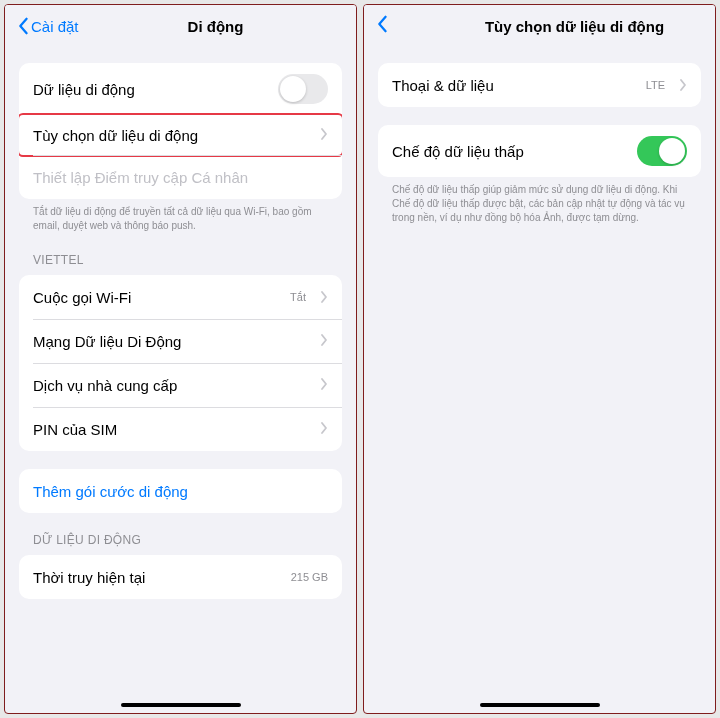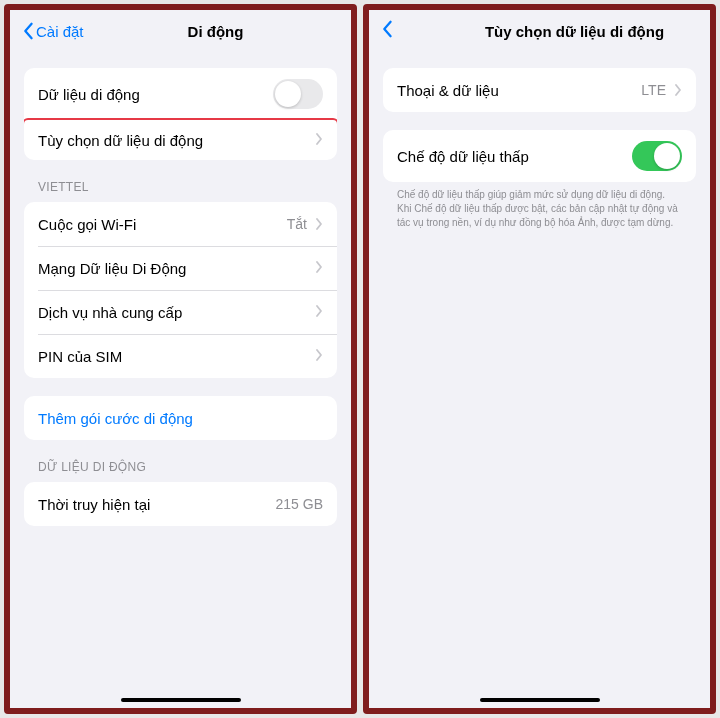--- a/index.html
+++ b/index.html
@@ -8,21 +8,21 @@
       background: #e8e8e8;
       display: flex;
       gap: 6px;
       width: 720px;
       height: 718px;
       padding: 4px;
     }
     .phone {
       flex: 1;
       background: #f2f2f7;
-      border: 6px solid #7f1d1d;
+      border: 1px solid #7f1d1d;
       border-radius: 4px;
       display: flex;
       flex-direction: column;
       overflow: hidden;
       position: relative;
     }
     .header {
       display: flex;
       align-items: center;
       padding: 10px 12px 8px;
@@ -84,25 +84,25 @@
       background: #dcdce0;
     }
     .row-label {
       font-size: 15px;
       color: #000;
     }
     .row-label.disabled {
       color: #c0c0c6;
     }
     .row-value {
-      font-size: 14px;
+      font-size: 11px;
       color: #8e8e93;
       display: flex;
       align-items: center;
-      gap: 8px;
+      gap: 14px;
     }
     .chevron {
       color: #c7c7cc;
       font-size: 14px;
     }
     .highlight {
       border: 2px solid #e63946;
       border-radius: 6px;
       margin: -2px;
       padding: 11px 14px;
@@ -179,22 +179,26 @@
         <div class="toggle off">
             <div class="toggle-knob"></div>
           </div>
       </div>
       <div class="row highlight">
         <span class="row-label">Tùy chọn dữ liệu di động</span>
         <span class="chevron"><svg class="chev-right" viewBox="0 0 8 12">
               <path d="M2 1 L6 6 L2 11" stroke="#c7c7cc" stroke-width="1.8" fill="none" stroke-linecap="round" stroke-linejoin="round"></path>
             </svg></span>
       </div>
-    </div>
-
+      <div class="row">
+        <span class="row-label disabled">Thiết lập Điểm truy cập Cá nhân</span>
+      </div>
+    </div>
+
+    <div class="footer-text">Tắt dữ liệu di động để truyền tất cả dữ liệu qua Wi-Fi, bao gồm email, duyệt web và thông báo push.</div>
 
     <div class="section-header">VIETTEL</div>
 
     <div class="group" style="margin-top:4px">
       <div class="row">
         <span class="row-label">Cuộc gọi Wi-Fi</span>
         <span class="row-value">
           <span>Tắt</span>
           <svg class="chev-right" viewBox="0 0 8 12">
               <path d="M2 1 L6 6 L2 11" stroke="#c7c7cc" stroke-width="1.8" fill="none" stroke-linecap="round" stroke-linejoin="round"></path>

